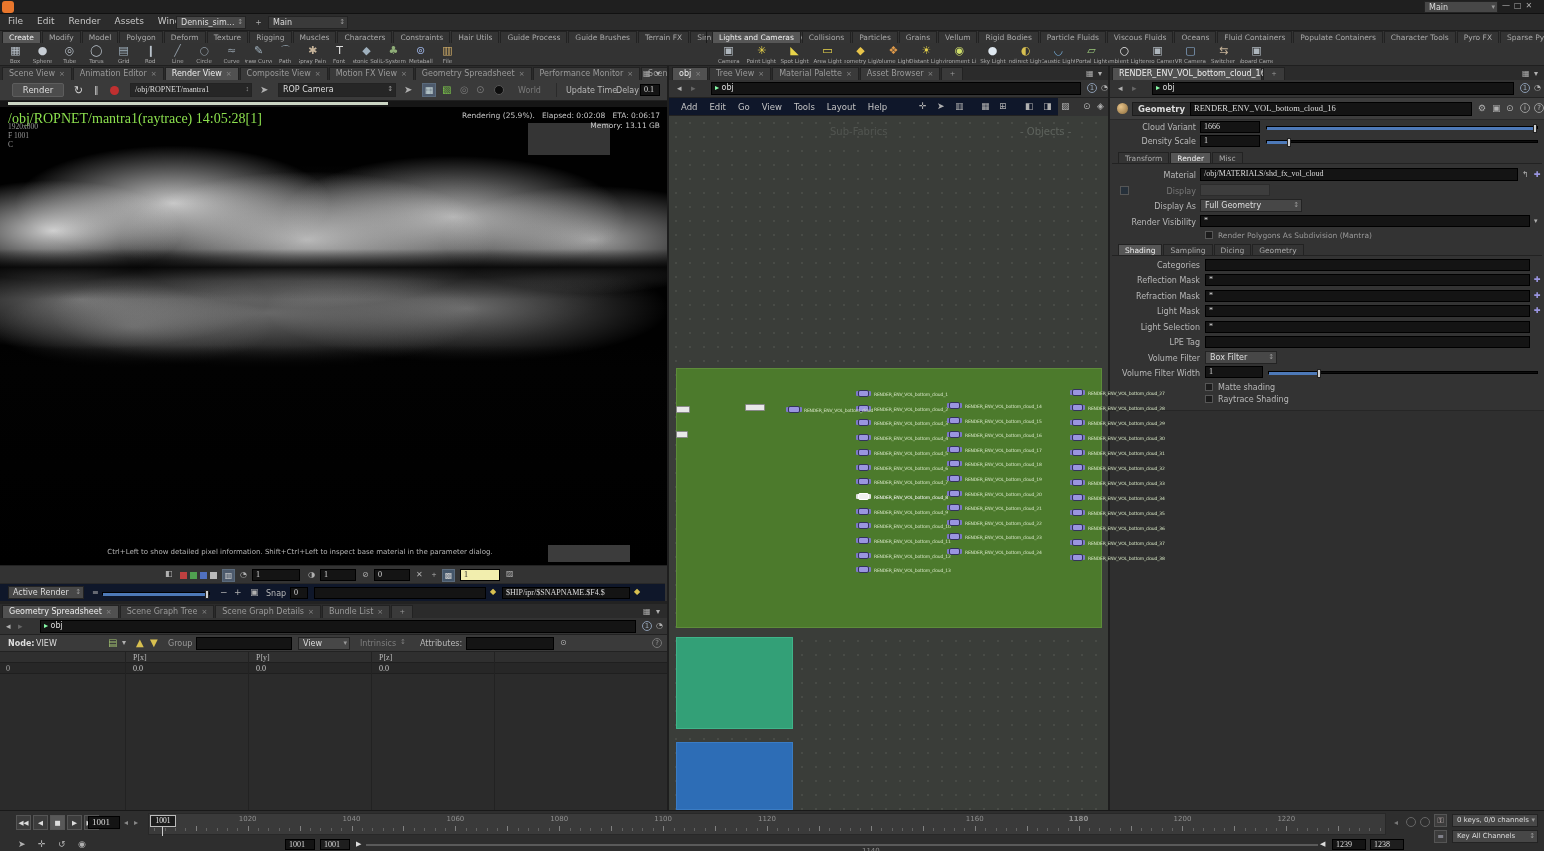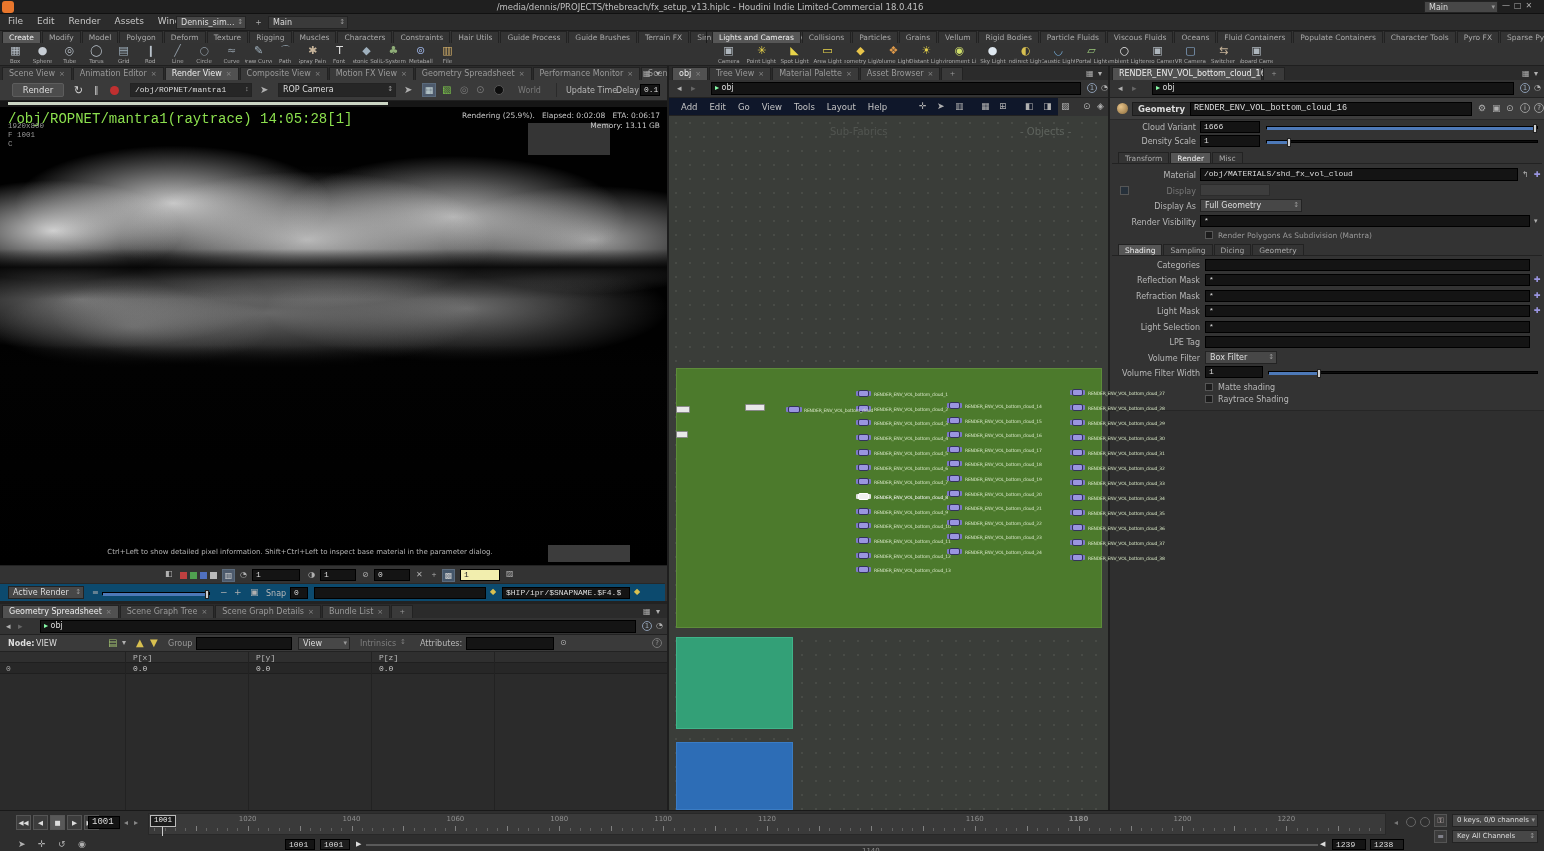--- a/index.html
+++ b/index.html
@@ -1,19 +1,19 @@
 <!DOCTYPE html>
 <html><head>
 <meta charset="utf-8">
 <style>
 *{margin:0;padding:0;box-sizing:border-box}
 body{background:#111}
 #root{position:relative;width:1544px;height:851px;background:#333;font-family:"DejaVu Sans",sans-serif;color:#ccc;overflow:hidden}
 .abs{position:absolute}
-.mono{font-family:Liberation Mono, monospace}
+.mono{font-family:Liberation Serif, serif}
 .f{position:absolute;background:#141414;border:1px solid #000;color:#ddd;font-size:8px;line-height:10px;padding:0 3px;white-space:nowrap;overflow:hidden}
 .combo{position:absolute;background:#474747;border:1px solid #232323;color:#ddd;font-size:8px;line-height:11px;padding:0 10px 0 4px;white-space:nowrap;overflow:hidden}
 .combo .ud{position:absolute;right:2px;top:0;font-size:7px;color:#999}
 .lbl{position:absolute;font-size:8px;color:#b8b8b8;white-space:nowrap}
 .icon{position:absolute;font-size:10px;color:#b0b0b0;line-height:1;cursor:default}
 .chk{position:absolute;width:9px;height:9px;background:#1c1c1c;border:1px solid #565656}
 .tabrow{position:absolute;display:flex;align-items:flex-end;gap:1px}
 .ptab{background:#3a3a3a;color:#999;font-size:8px;line-height:12px;padding:0 6px;border:1px solid #222;border-bottom:none;white-space:nowrap}
 .ptab.active{background:#515151;color:#ececec}
 .ptab .x{color:#888;margin-left:4px;font-size:7px}
@@ -51,21 +51,20 @@
 .vline{position:absolute;width:1px;background:#222}
 .toolsrow{position:absolute;display:flex;align-items:center}
 </style>
 </head>
 <body>
 
 <div id="root">
 
   <div class="abs" style="left:0;top:0;width:1544px;height:14px;background:#1f1f1f;border-bottom:1px solid #111">
     <div class="abs" style="left:2px;top:1px;width:12px;height:12px;background:#e8762c;border-radius:3px"></div>
-    <div class="abs" style="left:0;top:2px;width:1420px;text-align:center;font-size:8.5px;color:#c0c0c0">/media/dennis/PROJECTS/thebreach/fx_setup_v13.hiplc - Houdini Indie Limited-Commercial 18.0.416</div>
     <div class="combo" style="left:1424px;top:1px;width:74px;height:12px"><span>Main</span><span class="ud">▾</span></div>
     <div id="win-btns" style="position:absolute;left:1502px;top:1px;display:flex;gap:4px">
         <div style="font-size: 8px; color: rgb(170, 170, 170);">—</div>
         <div style="font-size: 8px; color: rgb(170, 170, 170);">□</div>
         <div style="font-size: 8px; color: rgb(170, 170, 170);">✕</div>
       </div>
   </div>
 
   <div class="abs" style="left:0;top:14px;width:1544px;height:17px;background:#2c2c2c;border-bottom:1px solid #1c1c1c">
     <div id="win-menu" style="position:absolute;left:8px;top:2px;display:flex;gap:14px;font-size:9px;color:#c8c8c8">
@@ -331,21 +330,21 @@
     <div class="f mono" style="left:320px;top:3px;width:36px;height:12px"><span>1</span></div>
     <span class="icon" style="left:362px;top:5px;font-size:8px">⊘</span>
     <div class="f mono" style="left:374px;top:3px;width:36px;height:12px"><span>0</span></div>
     <span class="icon" style="left:416px;top:5px;font-size:8px">✕</span>
     <span class="icon" style="left:430px;top:5px;font-size:8px">＋</span>
     <div class="abs" style="left:442px;top:3px;width:13px;height:13px;background:#44566a;border:1px solid #5a6a7c;font-size:8px;text-align:center;line-height:12px">▩</div>
     <div class="f mono" style="left:460px;top:3px;width:40px;height:12px;background:#f2eeae;color:#222"><span>1</span></div>
     <span class="icon" style="left:506px;top:4px;font-size:8px">▨</span>
   </div>
 
-  <div class="abs" style="left:0;top:583px;width:665px;height:18px;background:#0c4a6e;border-top:1px solid #282828">
+  <div class="abs" style="left:0;top:583px;width:665px;height:18px;background:#0f172a;border-top:1px solid #282828">
     <div class="combo" style="left:8px;top:2px;width:76px;height:13px"><span>Active Render</span><span class="ud">↕</span></div>
     <span class="icon" style="left:92px;top:5px;font-size:8px">≡</span>
     <div class="slidert" style="left:102px;top:8px;width:108px">
       <div class="sliderf" style="left:0;width:104px"></div>
       <div class="sliderh" style="left:102px"></div>
     </div>
     <span class="icon" style="left:220px;top:4px;font-size:9px">−</span>
     <span class="icon" style="left:234px;top:4px;font-size:9px">+</span>
     <span class="icon" style="left:250px;top:4px;font-size:9px">▣</span>
     <span class="lbl" style="left:266px;top:5px">Snap</span>

